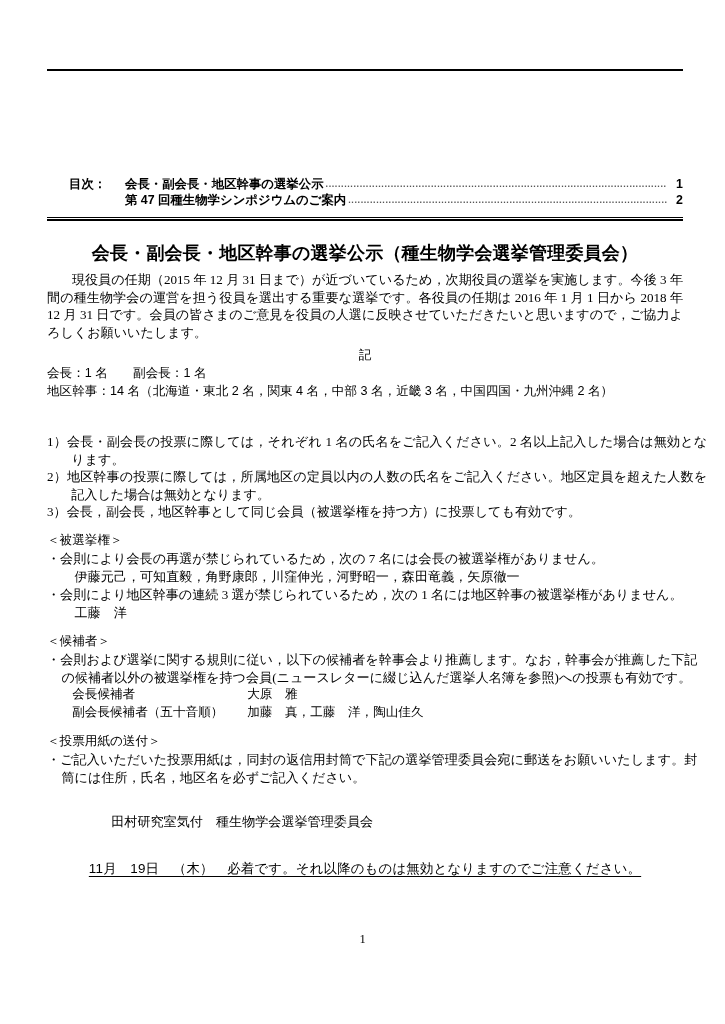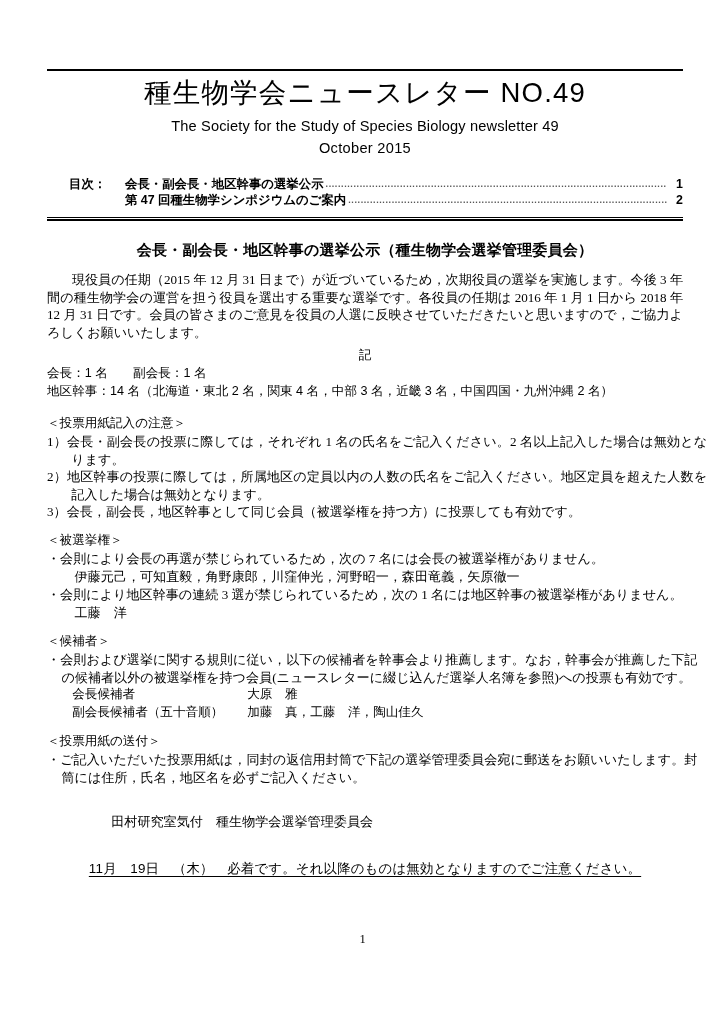--- a/index.html
+++ b/index.html
@@ -111,21 +111,21 @@
     text-align: right;
   }
 
   
   .article-heading {
     position: absolute;
     left: 47px; top: 241px;
     width: 636px;
     text-align: center;
     font-family: "Liberation Sans", "DejaVu Sans", sans-serif;
-    font-size: 15px;
+    font-size: 18px;
     font-weight: bold;
     letter-spacing: 0.2px;
   }
 
   
   .blk {
     position: absolute;
     left: 47px;
     width: 636px;
     font-family: "Liberation Serif", "DejaVu Serif", serif;
@@ -204,25 +204,20 @@
   }
 </style>
 </head>
 <body>
 
 <div class="page">
 
   <div class="rule-top"></div>
   <div class="rule-mid"></div>
 
-  <div class="masthead">
-    <div class="nl-title">種生物学会ニュースレター NO.49</div>
-    <div class="nl-sub-en">The Society for the Study of Species Biology newsletter 49</div>
-    <div class="nl-date">October 2015</div>
-  </div>
 
   <div class="toc">
     <div class="toc-row">
       <span class="toc-label">目次：</span>
       <span class="toc-entry">会長・副会長・地区幹事の選挙公示</span>
       <span class="toc-leader">........................................................................................................................</span>
       <span class="toc-page">1</span>
     </div>
     <div class="toc-row">
       <span class="toc-label"></span>
@@ -236,21 +231,20 @@
 
   <div class="blk indent1" style="top:271px;">現役員の任期（2015 年 12 月 31 日まで）が近づいているため，次期役員の選挙を実施します。今後 3 年間の種生物学会の運営を担う役員を選出する重要な選挙です。各役員の任期は 2016 年 1 月 1 日から 2018 年 12 月 31 日です。会員の皆さまのご意見を役員の人選に反映させていただきたいと思いますので，ご協力よろしくお願いいたします。</div>
 
   <div class="blk" style="top:347px;">
     <div class="ki-line">記</div>
   </div>
 
   <div class="blk g" style="top:365px; font-size:12.6px;">会長：1 名　　副会長：1 名</div>
   <div class="blk g" style="top:383px; font-size:12.6px;">地区幹事：14 名（北海道・東北 2 名，関東 4 名，中部 3 名，近畿 3 名，中国四国・九州沖縄 2 名）</div>
 
-  <div class="blk sec-head" style="top:415px;">＜投票用紙記入の注意＞</div>
   <div class="blk hang-num" style="top:433px;">1）会長・副会長の投票に際しては，それぞれ 1 名の氏名をご記入ください。2 名以上記入した場合は無効となります。</div>
   <div class="blk hang-num" style="top:468px;">2）地区幹事の投票に際しては，所属地区の定員以内の人数の氏名をご記入ください。地区定員を超えた人数を記入した場合は無効となります。</div>
   <div class="blk hang-num" style="top:503px;">3）会長，副会長，地区幹事として同じ会員（被選挙権を持つ方）に投票しても有効です。</div>
 
   <div class="blk sec-head" style="top:532px;">＜被選挙権＞</div>
   <div class="blk hang" style="top:550px;">・会則により会長の再選が禁じられているため，次の 7 名には会長の被選挙権がありません。</div>
   <div class="blk sub-indent" style="top:568px;">伊藤元己，可知直毅，角野康郎，川窪伸光，河野昭一，森田竜義，矢原徹一</div>
   <div class="blk hang" style="top:586px;">・会則により地区幹事の連続 3 選が禁じられているため，次の 1 名には地区幹事の被選挙権がありません。</div>
   <div class="blk sub-indent" style="top:604px;">工藤　洋</div>
 

